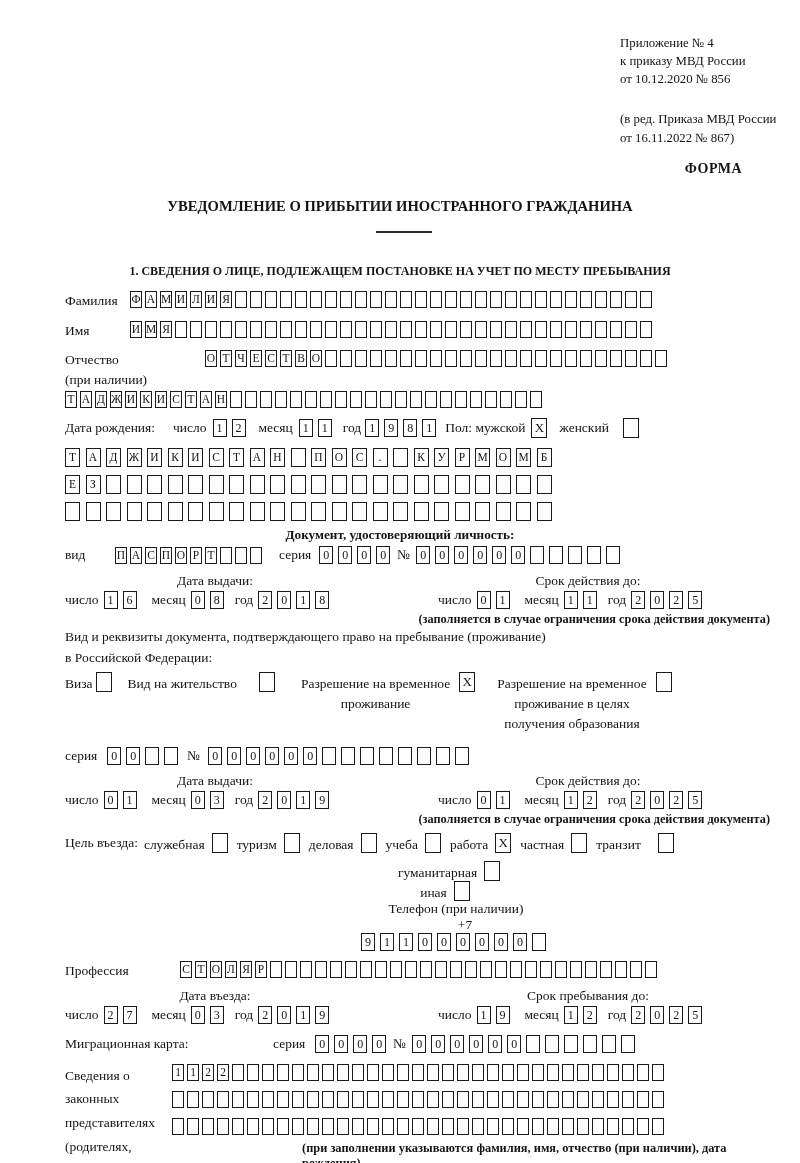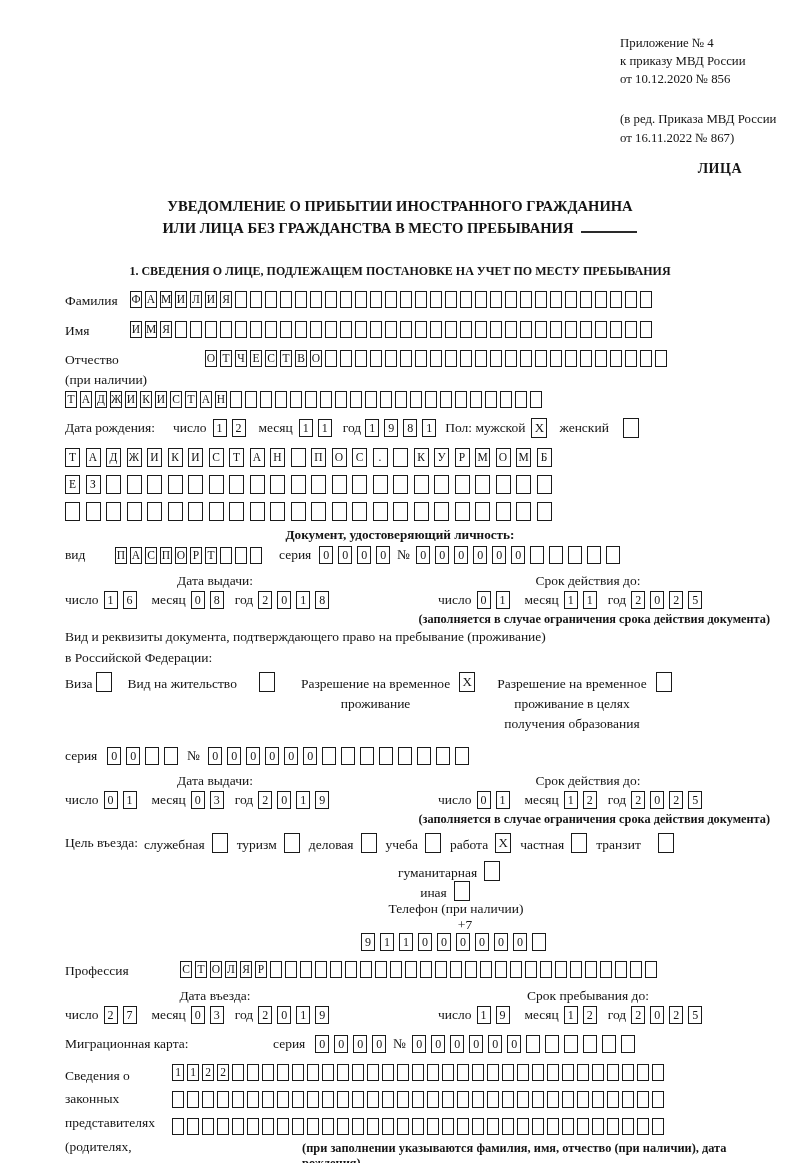--- a/index.html
+++ b/index.html
@@ -52,25 +52,25 @@
 
 <div class="page">
 
   <div class="header-block">
     <div>Приложение № 4</div>
     <div>к приказу МВД России</div>
     <div>от 10.12.2020 № 856</div>
     <div class="hl4">(в ред. Приказа МВД России</div>
     <div>от 16.11.2022 № 867)</div>
   </div>
-  <div class="forma">ЛИЦА</div>
+  <div class="forma">ФОРМА</div>
 
   <div class="title">
     <div>УВЕДОМЛЕНИЕ О ПРИБЫТИИ ИНОСТРАННОГО ГРАЖДАНИНА</div>
-    <div><span>ИЛИ ЛИЦА БЕЗ ГРАЖДАНСТВА В МЕСТО ПРЕБЫВАНИЯ</span><span class="blank-line"></span></div>
+    <div><span class="blank-line"></span></div>
   </div>
 
   <div class="section-heading">1. СВЕДЕНИЯ О ЛИЦЕ, ПОДЛЕЖАЩЕМ ПОСТАНОВКЕ НА УЧЕТ ПО МЕСТУ ПРЕБЫВАНИЯ</div>
 
   <div class="row mt12">
     <div class="flabel" style="width:65px;">Фамилия</div>
     <div class="boxes">
         <span class="box">Ф</span>
         <span class="box">А</span>
         <span class="box">М</span>

